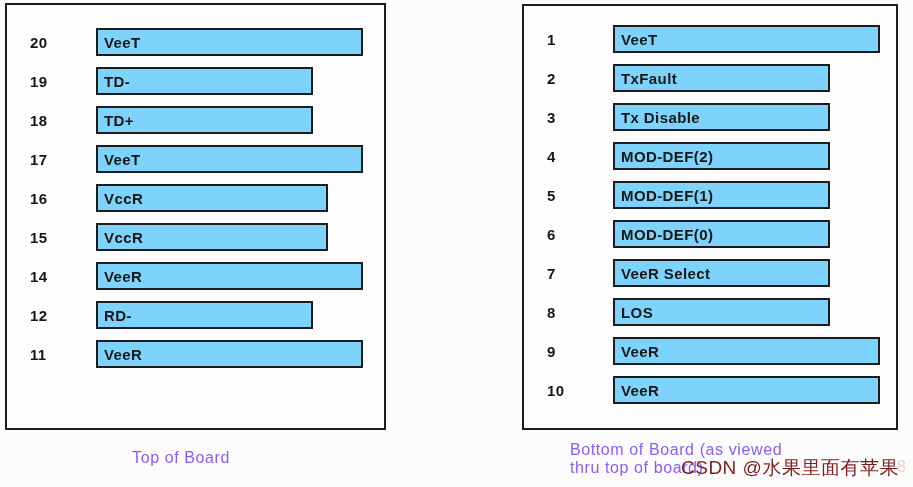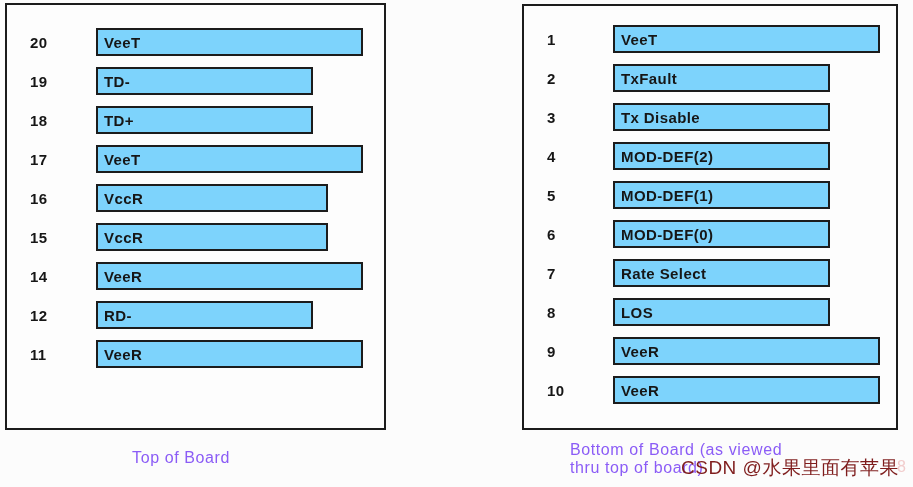--- a/index.html
+++ b/index.html
@@ -151,21 +151,21 @@
     </div>
     <div class="pin-row">
       <span class="pin-num">6</span>
       <div class="pin-box box-s">
           <span>MOD-DEF(0)</span>
         </div>
     </div>
     <div class="pin-row">
       <span class="pin-num">7</span>
       <div class="pin-box box-s">
-          <span>Rate Select</span>
+          <span>VeeR Select</span>
         </div>
     </div>
     <div class="pin-row">
       <span class="pin-num">8</span>
       <div class="pin-box box-s">
           <span>LOS</span>
         </div>
     </div>
     <div class="pin-row">
       <span class="pin-num">9</span>

